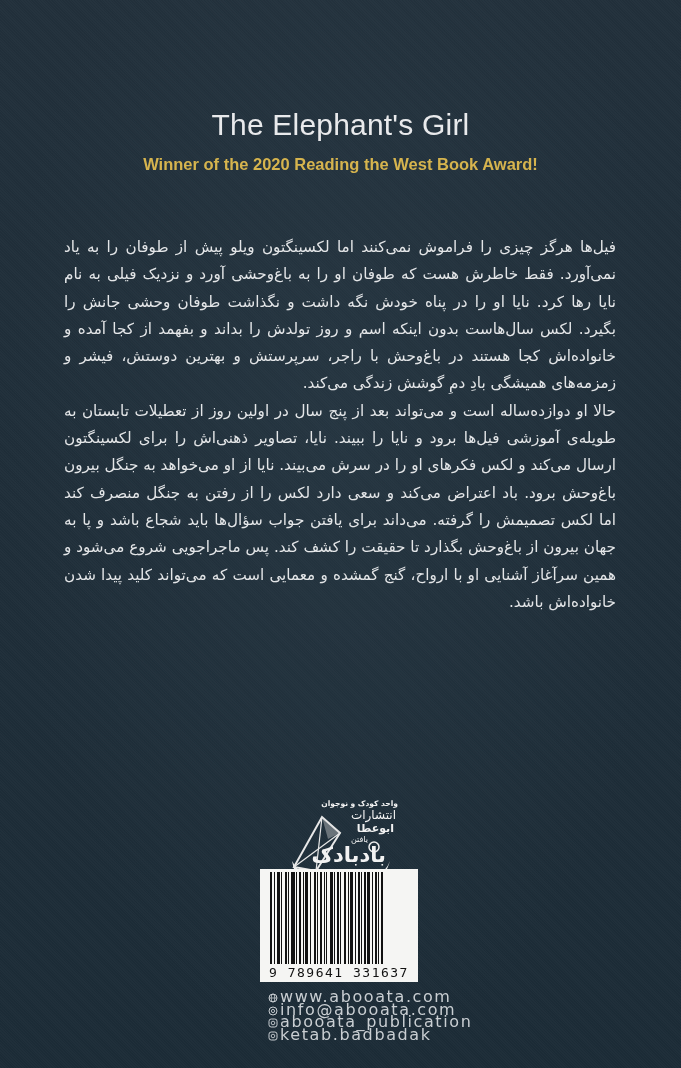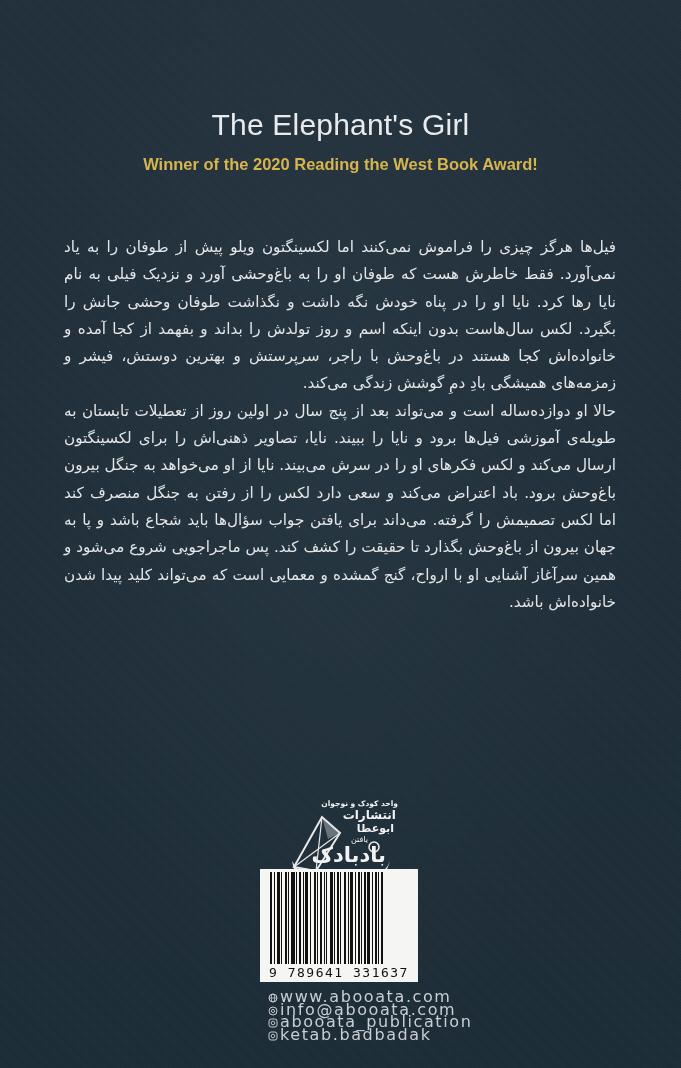--- a/index.html
+++ b/index.html
@@ -97,21 +97,21 @@
 
     <polygon points="12,68 40,18 58,34 34,72" fill="none" stroke="#e8e8e8" stroke-width="2"></polygon>
     <line x1="40" y1="18" x2="34" y2="72" stroke="#e8e8e8" stroke-width="1.2"></line>
     <line x1="12" y1="68" x2="58" y2="34" stroke="#e8e8e8" stroke-width="1.2"></line>
     <polygon points="40,18 58,34 46,40" fill="#d8d8d8" opacity="0.4"></polygon>
 
     <circle cx="92" cy="48" r="5" fill="none" stroke="#eeeeee" stroke-width="1.5"></circle>
     <line x1="6" y1="72" x2="34" y2="72" stroke="#e8e8e8" stroke-width="2"></line>
   </svg>
   <span class="logo-text" style="right:2px;top:0px;font-size:7.5px;font-weight:bold;">واحد کودک و نوجوان</span>
-  <span class="logo-text" style="right:4px;top:9px;font-size:12px;font-weight:bold;">انتشارات</span>
+  <span class="logo-text" style="right:4px;top:9px;font-size:12px;font-weight:normal;">انتشارات</span>
   <span class="logo-text" style="right:6px;top:23px;font-size:11px;font-weight:bold;">ابوعطا</span>
   <span class="logo-text" style="right:32px;top:36px;font-size:8px;">یافتن</span>
   <span class="logo-text" style="right:14px;top:44px;font-size:21px;font-weight:bold;">بادبادک</span>
 </div>
 
 <div class="barcode-box">
   <div class="barcode-bars">
     <div class="bar" style="width:2px"></div>
       <div class="gap" style="width:2px"></div>
     <div class="bar" style="width:1px"></div>

